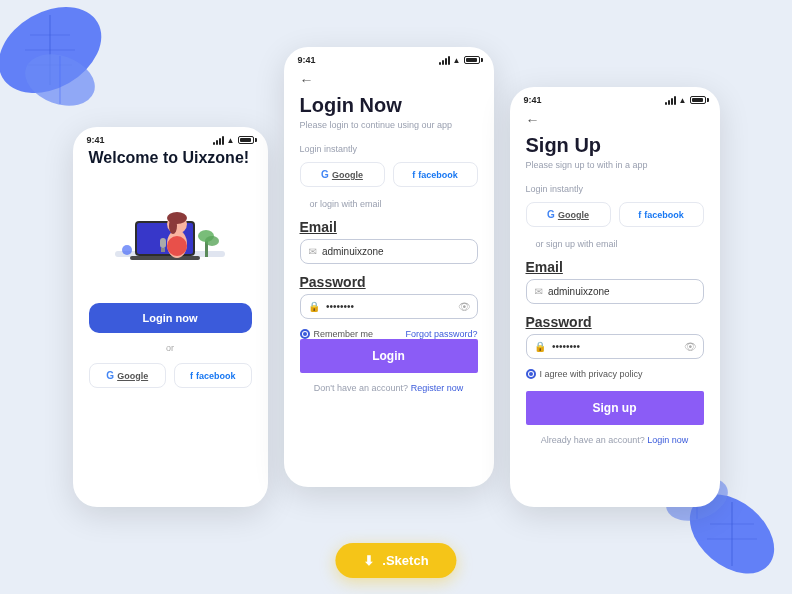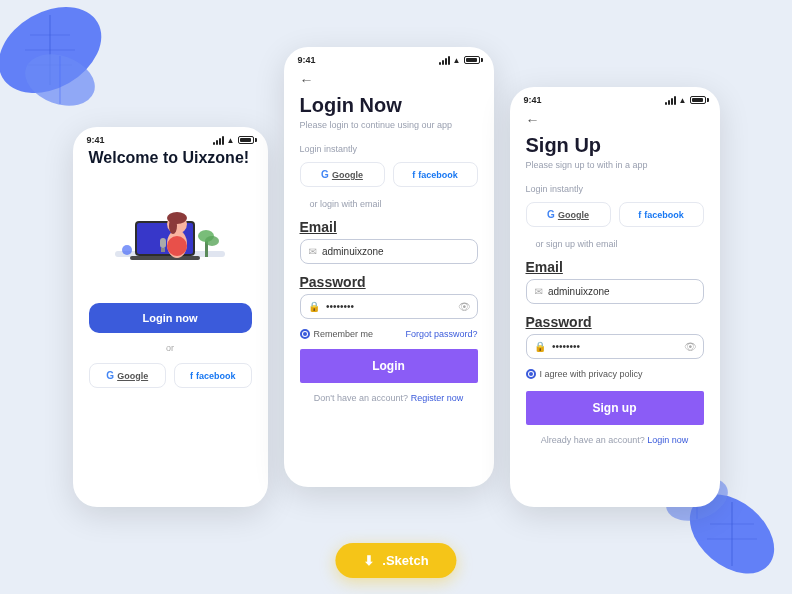--- a/index.html
+++ b/index.html
@@ -256,21 +256,21 @@
     }
     .eye-icon {
       font-size: 10px;
       color: #aaa;
       cursor: pointer;
     }
     .remember-row {
       display: flex;
       justify-content: space-between;
       align-items: center;
-      margin-bottom: 10px;
+      margin-bottom: 0;
     }
     .remember-left {
       display: flex;
       align-items: center;
       gap: 4px;
       font-size: 9px;
       color: #555;
     }
     .radio-circle {
       width: 10px;

